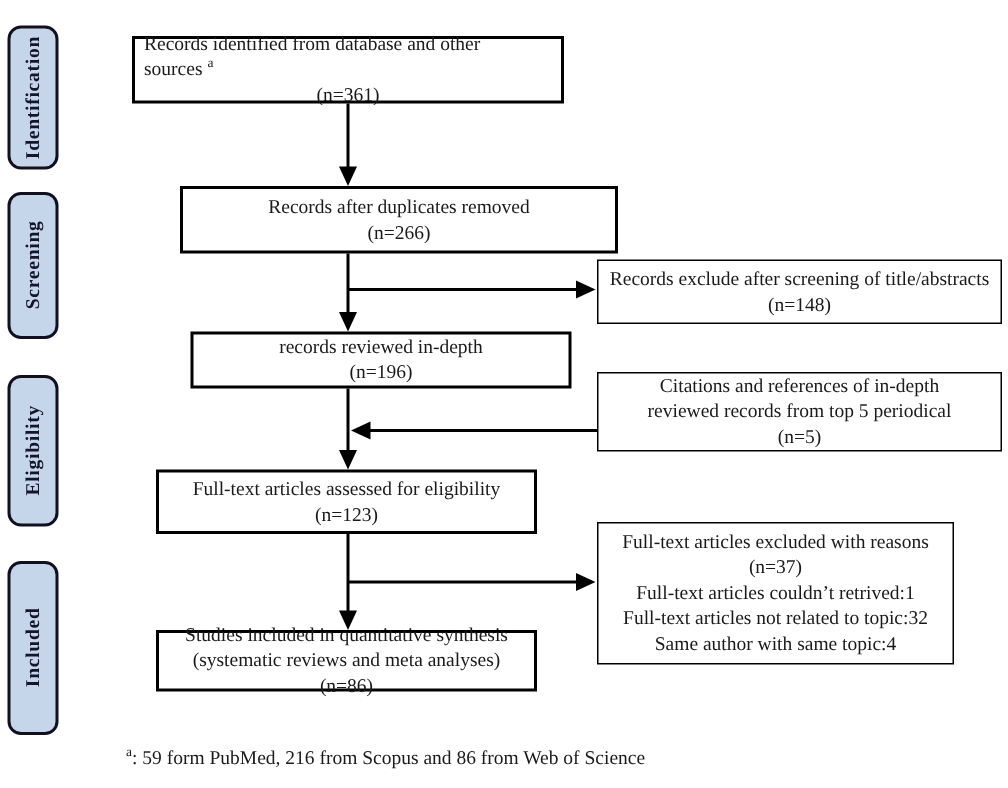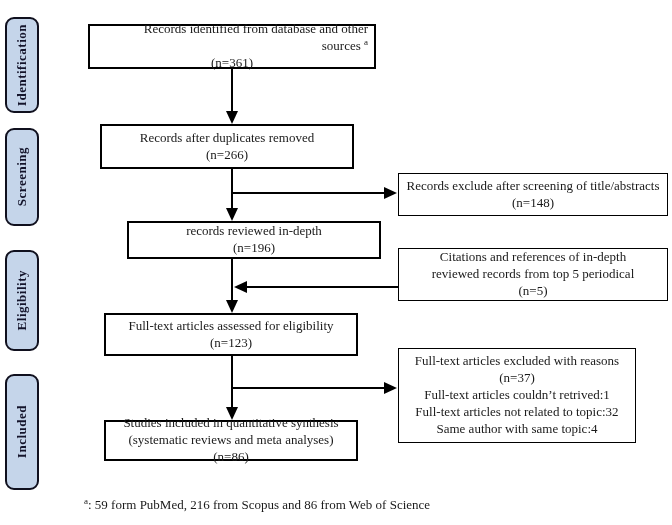--- a/index.html
+++ b/index.html
@@ -38,21 +38,21 @@
   }
   .flow-box {
     position: absolute;
     box-sizing: border-box;
     background: #ffffff;
     border: 2px solid #000000;
     display: flex;
     flex-direction: column;
     align-items: center;
     justify-content: center;
-    text-align: right;
+    text-align: left;
     font-size: 13px;
     color: #1a1a1a;
     line-height: 1.3;
     padding: 2px 6px;
   }
   .flow-box sup {
     font-size: 9px;
     line-height: 0;
   }
   .arrows {
@@ -88,21 +88,21 @@
   </div>
   <div class="stage-label" style="top:374px;height:116px;">
     <span>Included</span>
   </div>
 
   <div class="flow-box" style="left:88px;top:24px;width:288px;height:45px;">
     <div><span>Records identified from database and other sources</span>&nbsp;<sup>a</sup></div>
     <div>(n=361)</div>
   </div>
 
-  <div class="flow-box" style="left:100px;top:124px;width:254px;height:45px;">
+  <div class="flow-box" style="left:120px;top:124px;width:292px;height:45px;">
     <div>Records after duplicates removed</div>
     <div>(n=266)</div>
   </div>
 
   <div class="flow-box" style="left:104px;top:221px;width:254px;height:38px;margin-left:23px;">
     <div>records reviewed in-depth</div>
     <div>(n=196)</div>
   </div>
 
   <div class="flow-box" style="left:104px;top:313px;width:254px;height:43px;">

